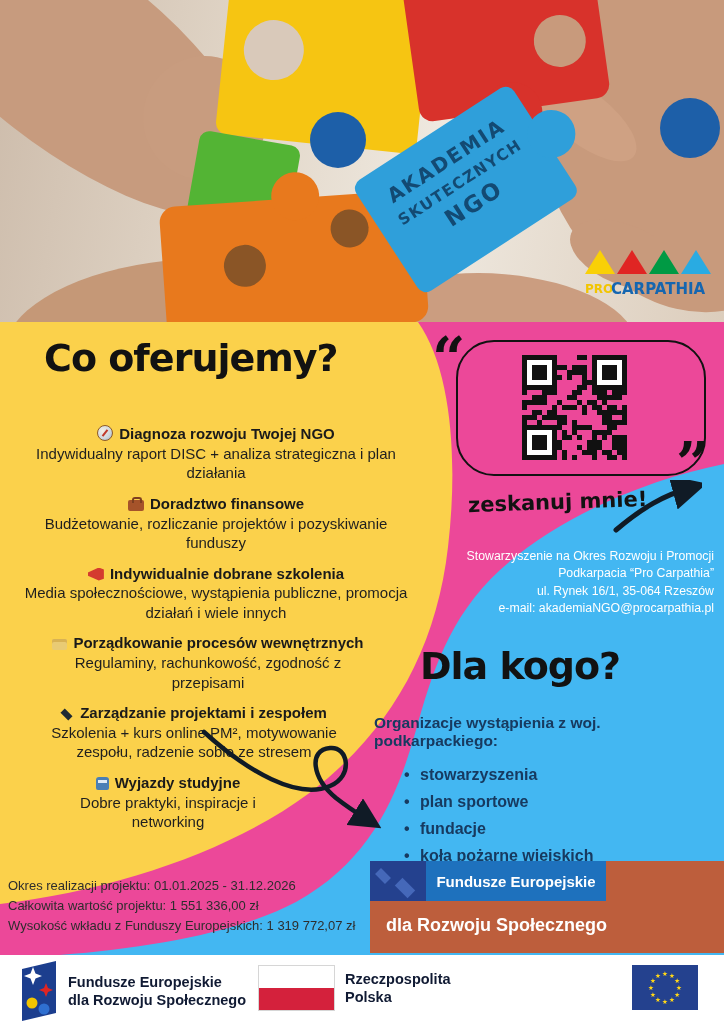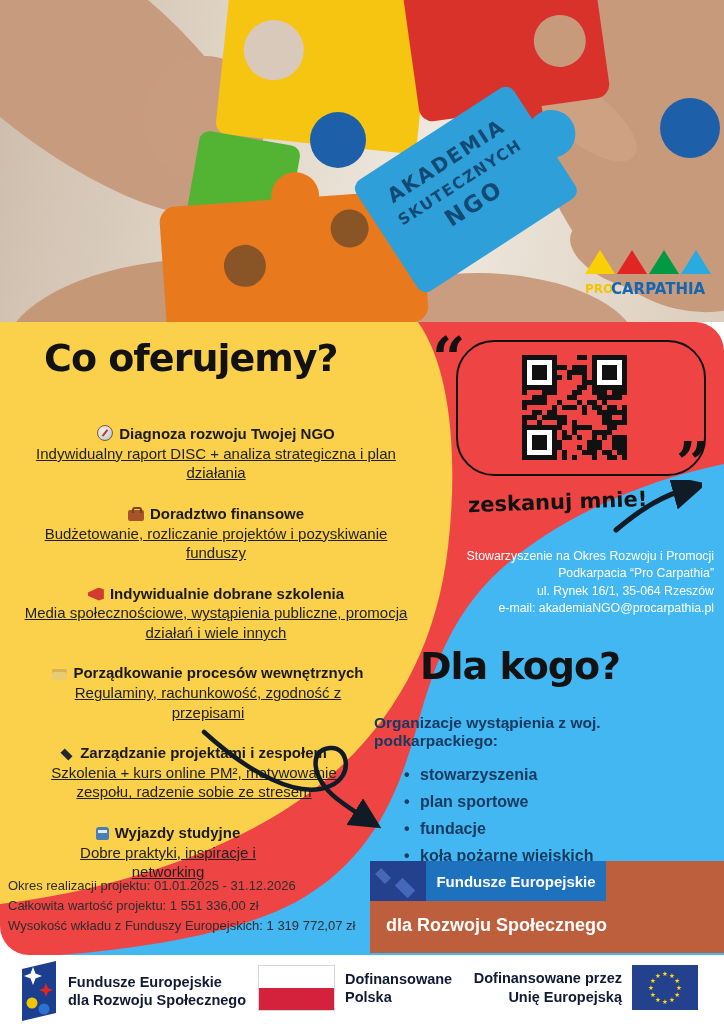--- a/index.html
+++ b/index.html
@@ -5,32 +5,32 @@
   html,body{margin:0;padding:0;background:#fff;}
   .page{position:relative;width:724px;height:1024px;overflow:hidden;
         font-family:"Liberation Sans",sans-serif;background:#fff;}
 
   
   .photo{position:absolute;left:0;top:0;width:724px;height:322px;
          background:linear-gradient(100deg,#cdbcab 0%,#e2d7c9 35%,#efe9e0 60%,#dccdbc 100%);}
   .photo svg{position:absolute;left:0;top:0;}
 
   
-  .main{position:absolute;left:0;top:322px;width:724px;height:633px;background:#ef4444;border-radius:29px;}
+  .main{position:absolute;left:0;top:322px;width:724px;height:633px;background:#ec4899;}
   .main > svg.bg{position:absolute;left:0;top:0;}
 
   .head{position:absolute;font-family:"DejaVu Sans",sans-serif;font-weight:bold;
         color:#121212;letter-spacing:-1px;}
   .head-offer{left:44px;top:14px;font-size:38px;}
   .head-audience{left:420px;top:322px;font-size:38px;}
 
   .offer-list{position:absolute;left:0;top:102px;width:432px;display:flex;
-              flex-direction:column;align-items:center;gap:21px;text-align:center;}
+              flex-direction:column;align-items:center;gap:11px;text-align:center;}
   .offer-item .t{font-size:15px;font-weight:bold;color:#1a1a1a;line-height:1.32;}
-  .offer-item .d{font-size:15px;color:#1f1f1f;line-height:1.3;text-decoration:underline;}
+  .offer-item .d{font-size:15px;color:#1f1f1f;line-height:1.3;}
   .oi1{width:420px;} .oi2{width:404px;} .oi3{width:386px;}
   .oi4{width:330px;transform:translateX(-8px);}
   .oi5{width:342px;transform:translateX(-22px);}
   .oi6{width:250px;transform:translateX(-48px);}
 
   .ic{display:inline-block;width:15px;height:13px;margin-right:6px;vertical-align:-2px;position:relative;}
   .ic-compass{width:14px;height:14px;border-radius:50%;background:radial-gradient(circle at 35% 35%,#f3efe6,#cdd6de 60%,#98a5b2);border:1px solid #8b5a2b;}
   .ic-compass::after{content:"";position:absolute;left:6px;top:3px;width:2px;height:8px;background:#c0392b;transform:rotate(38deg);}
   .ic-briefcase{width:16px;height:11px;background:#a5532a;border-radius:2px;margin-top:3px;}
   .ic-briefcase::before{content:"";position:absolute;left:4px;top:-3px;width:6px;height:4px;border:2px solid #7d3e1f;border-bottom:none;border-radius:3px 3px 0 0;}
@@ -408,30 +408,26 @@
         <div>dla Rozwoju Społecznego</div>
       </div>
     </div>
 
     <div class="grp g2">
       <div class="pl-flag">
           <div class="w"></div>
           <div class="r"></div>
         </div>
       <div class="ftxt">
-        <div>Dofinansowane</div>
+        <div>Rzeczpospolita</div>
         <div>Polska</div>
       </div>
     </div>
 
     <div class="grp g3">
-      <div class="ftxt">
-        <div>Dofinansowane przez</div>
-        <div>Unię Europejską</div>
-      </div>
       <svg width="66" height="45" viewBox="0 0 66 45">
         <rect width="66" height="45" fill="#24418e"></rect>
         <g fill="#ffd617" font-family="DejaVu Sans, sans-serif" font-size="6.5" text-anchor="middle">
           <text x="33" y="11">★</text>
             <text x="40" y="12.9">★</text>
             <text x="45.1" y="18">★</text>
           <text x="47" y="25">★</text>
             <text x="45.1" y="32">★</text>
             <text x="40" y="37.1">★</text>
           <text x="33" y="39">★</text>

